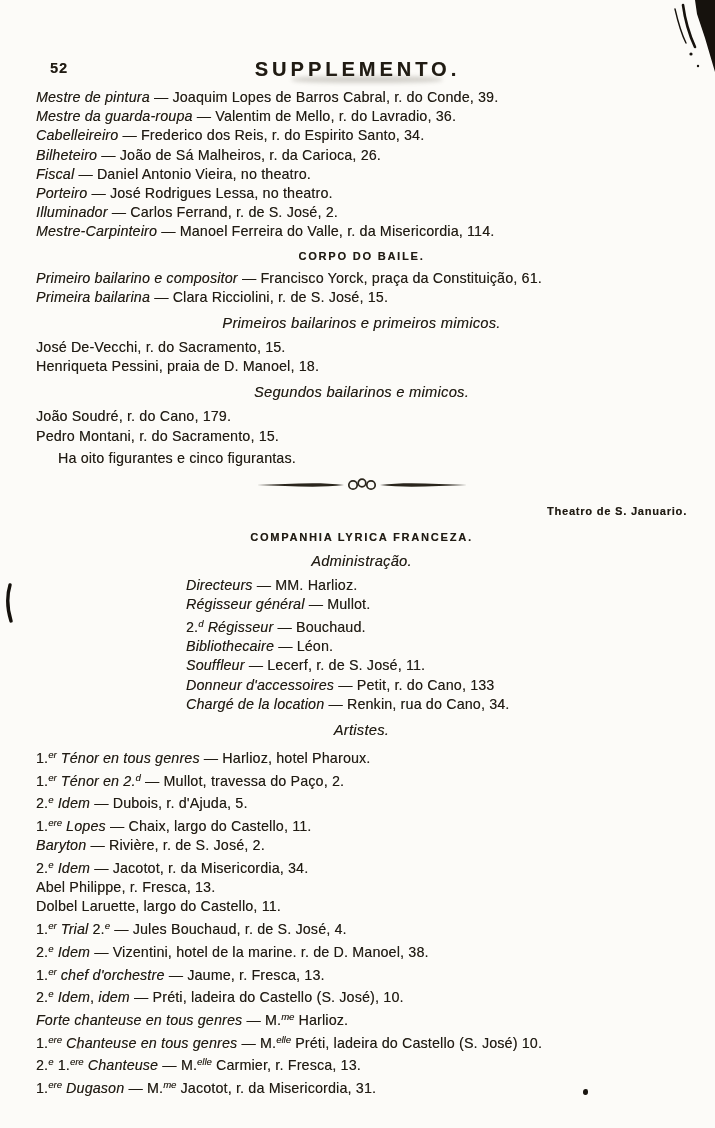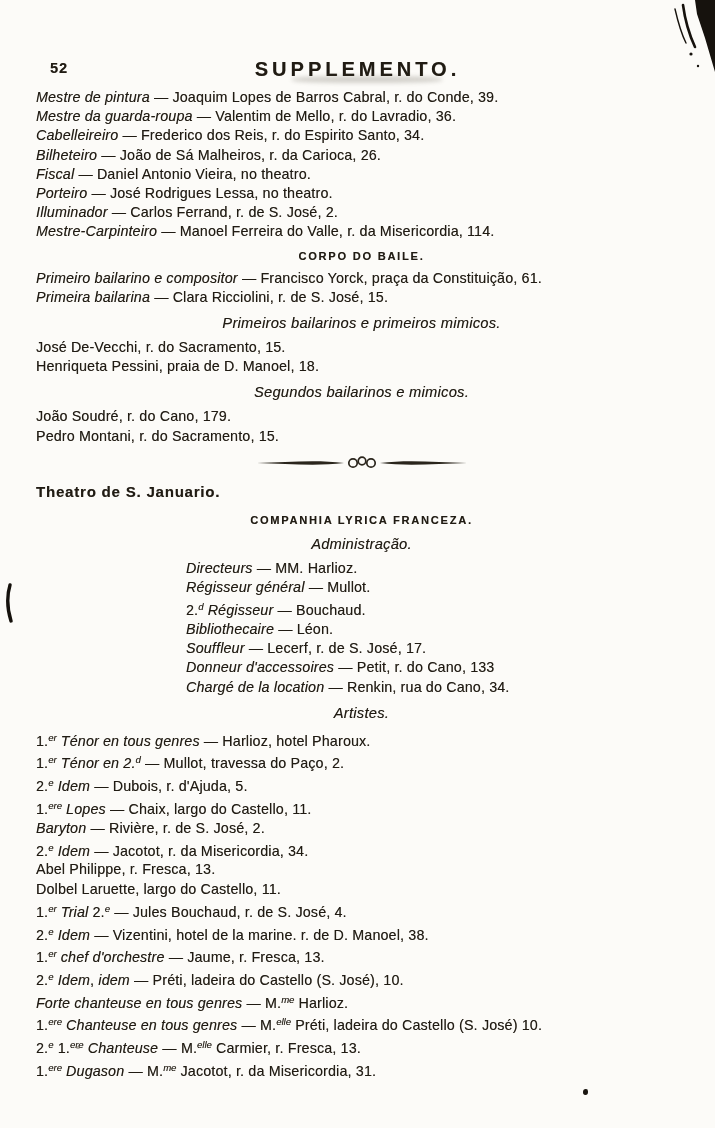--- a/index.html
+++ b/index.html
@@ -22,21 +22,21 @@
   .pgnum{position:absolute;left:50px;top:60px;font-size:14.5px;font-weight:bold;letter-spacing:1px;}
   .ptitle{text-align:center;font-size:20px;font-weight:bold;letter-spacing:4px;}
   .smudge{position:absolute;left:292px;top:76px;width:150px;height:7px;background:#5c5648;opacity:.25;filter:blur(2px);border-radius:40%;}
   .content{padding:6px 28px 0 36px;}
   .entries{font-size:14.2px;line-height:19.2px;letter-spacing:0.2px;}
   .line{white-space:nowrap;}
   .it{font-style:italic;}
   .sup{font-size:9.5px;vertical-align:4.5px;font-style:italic;letter-spacing:0;}
   .h-caps{text-align:center;font-size:11px;font-weight:bold;letter-spacing:1.8px;margin:8px 0 7px;}
   .h-it{text-align:center;font-style:italic;font-size:14.6px;margin:8px 0 7px;letter-spacing:0.3px;}
-  .h-bold{text-align:left;font-weight:bold;font-size:15px;letter-spacing:0.8px;margin:12px 0 0;}
+  .h-bold{text-align:right;font-weight:bold;font-size:11px;letter-spacing:0.8px;margin:12px 0 0;}
   .company{margin:14px 0 5px;}
   .admin-h{margin-top:10px;}
   .note{padding-left:22px;margin-top:3px;}
   .admin{margin-left:150px;}
   .artistes{margin-top:1px;}
   .ornament{text-align:center;margin:9px 0 3px;height:16px;}
   .corner-mark{position:absolute;top:0;right:0;}
   .margin-mark{position:absolute;left:2px;top:583px;}
   .ink-dot{position:absolute;left:583px;top:1089px;width:5px;height:6px;background:#1a1610;border-radius:55% 40% 50% 45%;}
   .speck{position:absolute;left:76px;top:1046px;width:4px;height:3px;background:#6e675c;opacity:.55;border-radius:50%;}
@@ -91,41 +91,44 @@
         <div class="line"><span>José De-Vecchi, r. do Sacramento, 15.</span></div>
         <div class="line"><span>Henriqueta Pessini, praia de D. Manoel, 18.</span></div>
       </div>
 
     <div class="h-it">Segundos bailarinos e mimicos.</div>
     <div class="entries">
         <div class="line"><span>João Soudré, r. do Cano, 179.</span></div>
         <div class="line"><span>Pedro Montani, r. do Sacramento, 15.</span></div>
       </div>
 
+    <div class="entries note">
+        <div class="line"><span>Ha oito figurantes e cinco figurantas.</span></div>
+      </div>
 
     <div class="ornament">
       <svg width="214" height="16" viewBox="0 0 214 16">
         <path d="M2 8 C32 7.2 62 4.6 89 8 C62 11.4 32 8.8 2 8 Z" fill="#2a251c"></path>
         <path d="M212 8 C182 7.2 152 4.6 125 8 C152 11.4 182 8.8 212 8 Z" fill="#2a251c"></path>
         <circle cx="98" cy="8" r="4.2" fill="none" stroke="#2a251c" stroke-width="1.7"></circle>
         <circle cx="107" cy="6" r="3.8" fill="none" stroke="#2a251c" stroke-width="1.7"></circle>
         <circle cx="116" cy="8" r="4.2" fill="none" stroke="#2a251c" stroke-width="1.7"></circle>
       </svg>
     </div>
 
     <div class="h-bold">Theatro de S. Januario.</div>
     <div class="h-caps company">COMPANHIA LYRICA FRANCEZA.</div>
 
     <div class="h-it admin-h">Administração.</div>
     <div class="entries admin">
         <div class="line"><span class="it">Directeurs</span><span> — MM. Harlioz.</span></div>
         <div class="line"><span class="it">Régisseur général</span><span> — Mullot.</span></div>
         <div class="line"><span>2.</span><span class="sup">d</span><span class="it"> Régisseur</span><span> — Bouchaud.</span></div>
         <div class="line"><span class="it">Bibliothecaire</span><span> — Léon.</span></div>
-        <div class="line"><span class="it">Souffleur</span><span> — Lecerf, r. de S. José, 17.</span></div>
+        <div class="line"><span class="it">Souffleur</span><span> — Lecerf, r. de S. José, 11.</span></div>
         <div class="line"><span class="it">Donneur d'accessoires</span><span> — Petit, r. do Cano, 133</span></div>
         <div class="line"><span class="it">Chargé de la location</span><span> — Renkin, rua do Cano, 34.</span></div>
       </div>
 
     <div class="h-it">Artistes.</div>
     <div class="entries artistes">
         <div class="line"><span>1.</span><span class="sup">er</span><span class="it"> Ténor en tous genres</span><span> — Harlioz, hotel Pharoux.</span></div>
         <div class="line"><span>1.</span><span class="sup">er</span><span class="it"> Ténor en 2.</span><span class="sup">d</span><span> — Mullot, travessa do Paço, 2.</span></div>
         <div class="line"><span>2.</span><span class="sup">e</span><span class="it"> Idem</span><span> — Dubois, r. d'Ajuda, 5.</span></div>
         <div class="line"><span>1.</span><span class="sup">ere</span><span class="it"> Lopes</span><span> — Chaix, largo do Castello, 11.</span></div>

